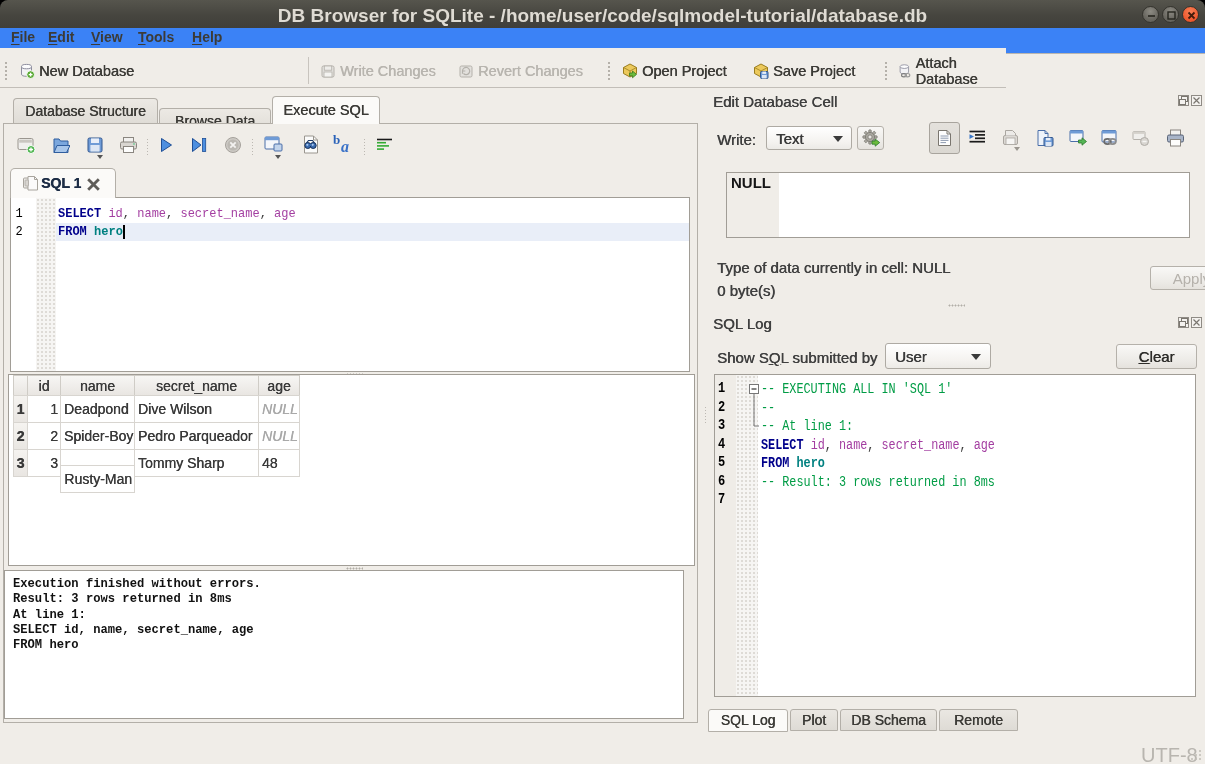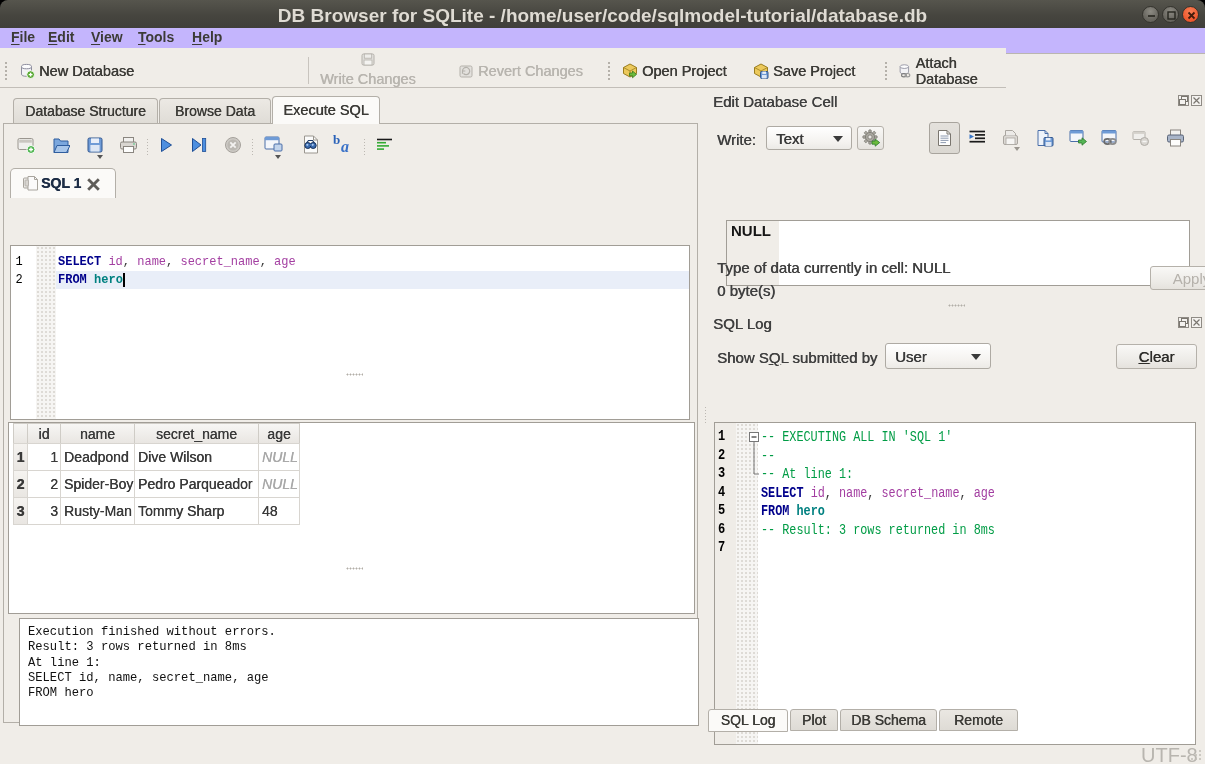--- a/index.html
+++ b/index.html
@@ -13,40 +13,40 @@
   border-radius:8px 8px 0 0; }
 #title-text { position:absolute; left:0; right:0; top:5px; text-align:center;
   color:#dfdbd3; font-weight:bold; font-size:19px; }
 .winbtn { position:absolute; top:6px; width:17px; height:17px; border-radius:50%;
   background:radial-gradient(circle at 50% 30%, #8d8b83, #6a6861 60%, #5d5b55);
   border:1px solid #35342e; }
 .winbtn svg { position:absolute; left:2px; top:2px; }
 #btn-close { background:radial-gradient(circle at 50% 30%, #f88055, #ef5a30 65%, #e04e26); }
 
 
-#menubar { position:absolute; left:0; top:28px; width:1205px; height:26px; background:#c4b5fd; border-bottom:1px solid #bab6b0; }
+#menubar { position:absolute; left:0; top:28px; width:1205px; height:26px; background:#3b82f6; border-bottom:1px solid #bab6b0; }
 #menubar span { position:absolute; top:1px; font-size:14px; font-weight:bold; color:#3c3b37; }
 #menubar u { text-decoration:underline; text-underline-offset:2px; }
 
 
 #toolbar { position:absolute; left:0; top:48px; width:1006px; height:40px; background:#f0ede8; border-bottom:1px solid #c2beb8; }
 .tbitem { position:absolute; top:3px; height:39px; display:flex; align-items:center; gap:4px; font-size:14.5px; color:#3c3b37; text-shadow:0.4px 0 0 currentColor; }
 .tbitem.dis { color:#b8b5af; }
 .tbgrip { position:absolute; top:9px; width:5px; height:20px;
   background-image:radial-gradient(circle, #bob7b0 1px, transparent 1.2px);
   background-image:radial-gradient(circle, #b5b1aa 1px, transparent 1.2px);
   background-size:4px 4px; }
 
 
 .tab { position:absolute; border:1px solid #b3afa8; border-bottom:none; background:linear-gradient(#ece9e4, #dfdcd6); border-radius:4px 4px 0 0; font-size:14px; color:#3c3b37; text-align:center; text-shadow:0.4px 0 0 currentColor; }
 .tab.active { background:#fbfaf8; }
 
 
 #tabpane { position:absolute; left:3px; top:123px; width:695px; height:600px; border:1px solid #b3afa8; background:#f0ede8; }
-.frame { position:absolute; border:1px solid #a19d96; background:#fff;margin-top:48px; }
+.frame { position:absolute; border:1px solid #a19d96; background:#fff; }
 
 .mono { font-family:"Liberation Mono", monospace; font-size:12px; }
 .eline { position:absolute; height:18px; line-height:18px; white-space:pre; }
 .foldcol { position:absolute; background:#f6f5f3;
   background-image:radial-gradient(circle, #dedbd6 0.8px, transparent 1px);
   background-size:4px 4px; }
 .codescale { font-size:13px; transform:scaleX(0.923); transform-origin:0 50%; }
 .numscale { font-size:13px; transform:scaleX(0.923); transform-origin:100% 50%; }
 .logscale { font-size:15.5px; transform:scaleX(0.762); transform-origin:0 0; }
 .lognum { font-size:15px; font-weight:bold; transform:scaleX(0.8); transform-origin:0 0; }
@@ -121,21 +121,21 @@
     <svg width="16" height="16" viewBox="0 0 16 16">
         <path d="M2.5 3.6 v7.5 a5 2.2 0 0 0 10 0 v-7.5" fill="#f2f2f5" stroke="#8d8d9d" stroke-width="1"></path>
         <ellipse cx="7.5" cy="3.6" rx="5" ry="2.2" fill="#fcfcfd" stroke="#8d8d9d"></ellipse>
         <circle cx="11.6" cy="11.6" r="3.9" fill="#58a832" stroke="#fff" stroke-width="0.9"></circle>
         <path d="M11.6 9.7 v3.8 M9.7 11.6 h3.8" stroke="#fff" stroke-width="1.4"></path>
       </svg>
     <span>New Database</span>
     </div>
   <div class="caret" style="left:294px; top:76px; border-left-width:4px; border-right-width:4px; border-top-width:5px;"></div>
   <div class="abs" style="left:308px; top:9px; width:1px; height:27px; background:#c8c4be;"></div>
-  <div class="tbitem dis" style="left:320px;flex-direction:column;">
+  <div class="tbitem dis" style="left:320px;">
     <svg width="16" height="16" viewBox="0 0 16 16">
         <rect x="2" y="3" width="12" height="11" rx="1.5" fill="#e3e1dd" stroke="#b4b1ab"></rect>
         <rect x="4.3" y="3" width="7.4" height="4.2" fill="#eeedea" stroke="#b4b1ab" stroke-width="0.8"></rect>
         <rect x="4" y="9" width="8" height="5" fill="#f4f3f1" stroke="#b4b1ab" stroke-width="0.8"></rect>
       </svg>
     <span>Write Changes</span>
     </div>
   <div class="tbitem dis" style="left:458px;">
     <svg width="16" height="16" viewBox="0 0 16 16">
         <rect x="2" y="3" width="12" height="11" rx="1.5" fill="#e3e1dd" stroke="#b4b1ab"></rect>
@@ -168,21 +168,21 @@
         <path d="M2.5 2.8 v6.5 a5 2.2 0 0 0 10 0 v-6.5" fill="#f2f2f5" stroke="#8d8d9d" stroke-width="1"></path>
         <ellipse cx="7.5" cy="2.8" rx="5" ry="2.2" fill="#fcfcfd" stroke="#8d8d9d"></ellipse>
         <ellipse cx="7" cy="13" rx="2.8" ry="2" fill="none" stroke="#7c7c7c" stroke-width="1.3"></ellipse>
         <ellipse cx="11.2" cy="13" rx="2.8" ry="2" fill="none" stroke="#9a9a9a" stroke-width="1.3"></ellipse>
       </svg>
     <span>Attach Database</span>
     </div>
 </div>
 
 <div class="tab" style="left:13px; top:98px; width:145px; height:26px; line-height:25px;">Database Structure</div>
-<div class="tab" style="left:159px; top:98px; width:112px; height:26px; line-height:25px;text-align:center;">Browse Data</div>
+<div class="tab" style="left:159px; top:108px; width:112px; height:26px; line-height:25px;text-align:center;">Browse Data</div>
 
 <div id="tabpane"></div>
 <div class="tab active" style="left:272px; top:96px; width:108px; height:28px; line-height:27px; z-index:3; font-size:14.5px;">Execute SQL</div>
 
 <div id="sqltoolbar" class="abs" style="left:0px; top:0px; width:0; height:0; z-index:2;">
   <svg class="abs" style="left:17px; top:137px;" width="19" height="17" viewBox="0 0 19 17">
       <rect x="1" y="1.5" width="15" height="11" rx="1.5" fill="#f0efed" stroke="#9a968f"></rect>
       <rect x="2.2" y="2.7" width="12.6" height="3" fill="#c9c6c0"></rect>
       <circle cx="14" cy="12.5" r="4" fill="#4cb44c" stroke="#fff"></circle>
       <path d="M14 10.4 v4.2 M11.9 12.5 h4.2" stroke="#fff" stroke-width="1.4"></path>
@@ -288,28 +288,28 @@
     <div class="gc gage null" style="top:20px;">NULL</div>
 
     <div class="gc gr" style="top:47px;">2</div>
     <div class="gc gid" style="top:47px;">2</div>
     <div class="gc gname" style="top:47px;">Spider-Boy</div>
     <div class="gc gsec" style="top:47px;">Pedro Parqueador</div>
     <div class="gc gage null" style="top:47px;">NULL</div>
 
     <div class="gc gr" style="top:74px;">3</div>
     <div class="gc gid" style="top:74px;">3</div>
-    <div class="gc gname" style="top:74px;">Rusty-Man</div>
+    <div class="gc gname" style="top:90px;text-align:right;">Rusty-Man</div>
     <div class="gc gsec" style="top:74px;">Tommy Sharp</div>
     <div class="gc gage" style="top:74px;">48</div>
   </div>
 </div>
 <div class="hgrip" style="left:346px; top:566.5px;"></div>
 
-<div class="frame" style="left:19px; top:570px; width:680px; height:108px;">
+<div class="frame" style="left:4px; top:570px; width:680px; height:149px;font-weight:bold;">
     <div class="mono msgscale" style="position:absolute; left:8px; top:5px; line-height:15.3px; color:#111; white-space:pre;">Execution finished without errors.
 Result: 3 rows returned in 8ms
 At line 1:
 SELECT id, name, secret_name, age
 FROM hero</div>
   </div>
 
 <div class="vgrip" style="left:704px; top:406px; height:19px;"></div>
 
 <div class="docktitle abs" style="left:713px; top:93px;">Edit Database Cell</div>

